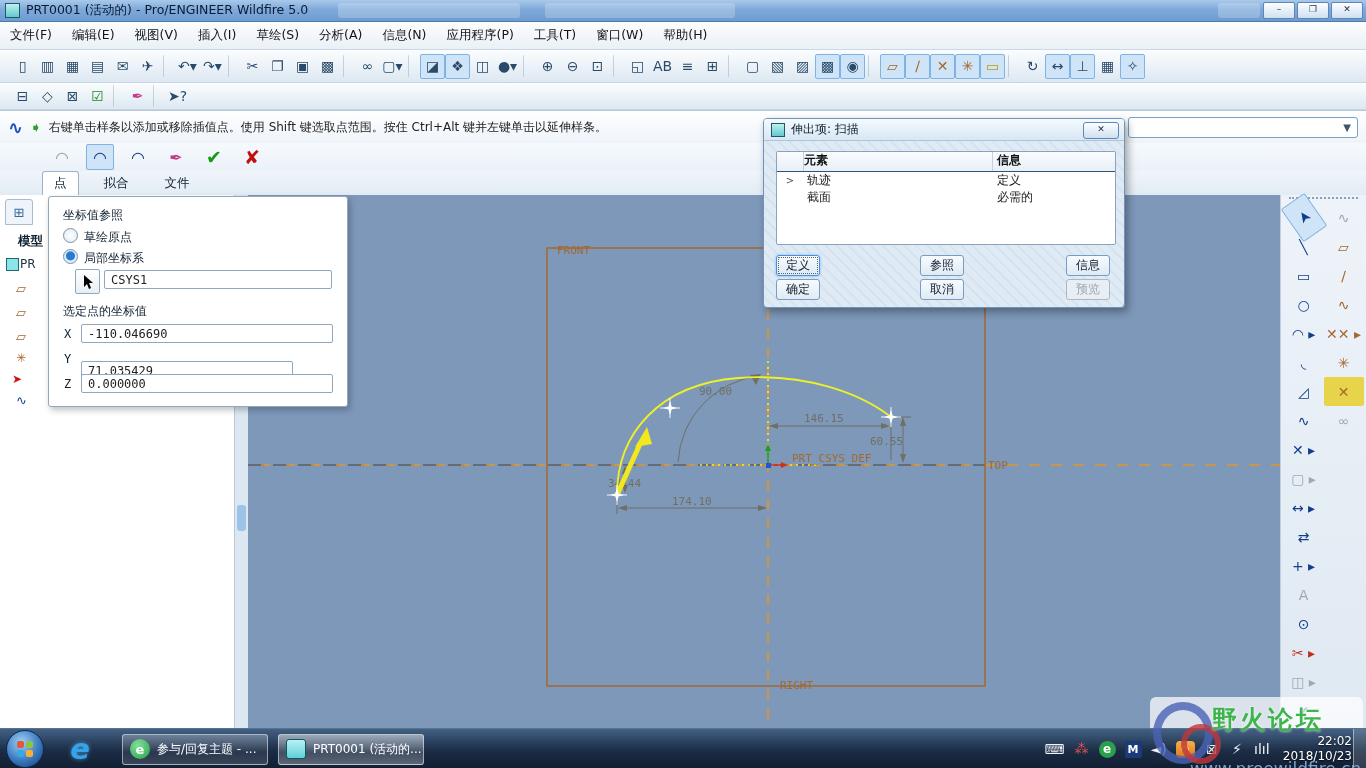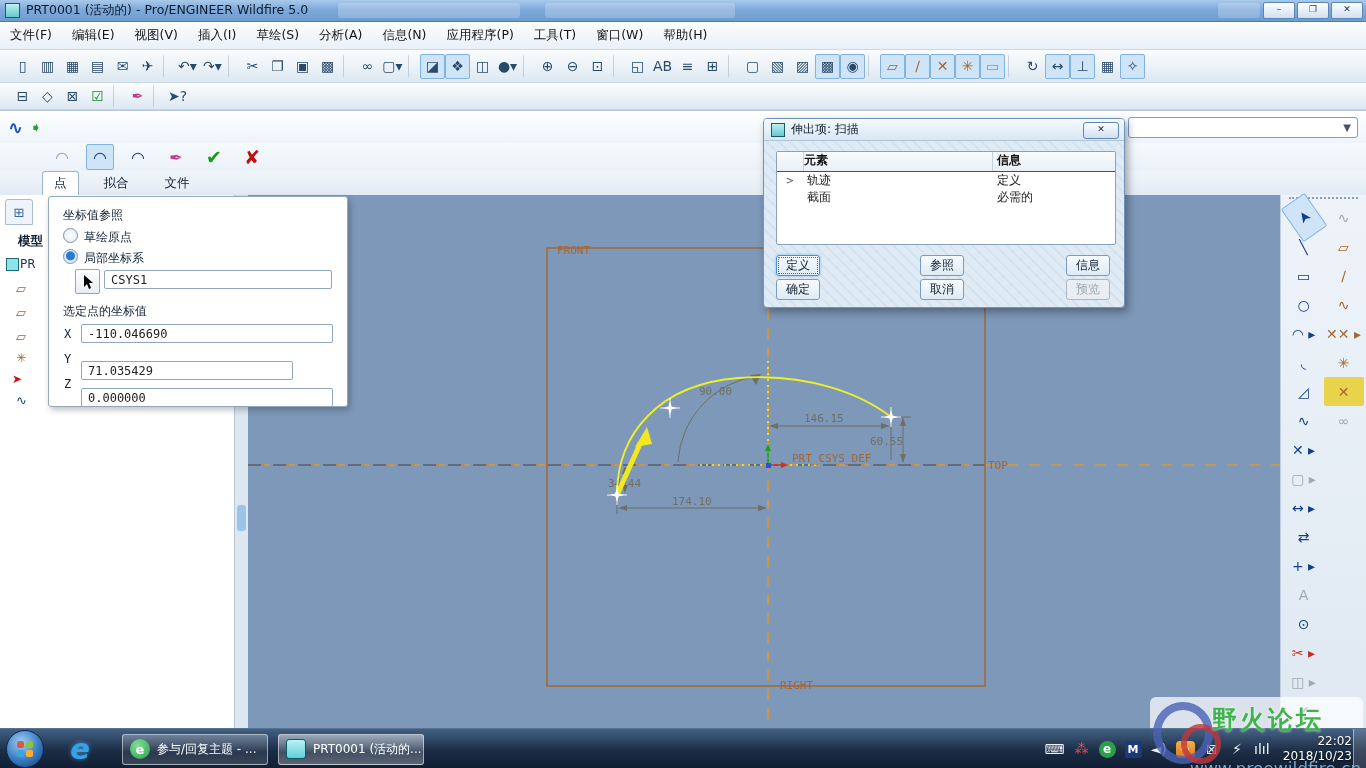--- a/index.html
+++ b/index.html
@@ -209,20 +209,21 @@
       <span class="ti green">☑</span>
       <span class="ti sep"></span>
       <span class="ti pink">✒</span>
       <span class="ti sep"></span>
       <span class="ti">➤?</span>
     </div>
 
   <div id="msgbar" class="abs">
     <span id="featicon">∿</span>
     <span id="msgarrow">➧</span>
+    <span id="msgtext">右键单击样条以添加或移除插值点。使用 Shift 键选取点范围。按住 Ctrl+Alt 键并左键单击以延伸样条。</span>
     <div id="msgcombo">
       <span></span>
       <span class="dd">▼</span>
     </div>
   </div>
 
   <div id="splinebar" class="abs">
 
   <span class="sbi gray">◠</span>
       <span class="sbi on">◠</span>
@@ -395,21 +396,21 @@
     <span class="lbl" style="left:14px;top:106px;">选定点的坐标值</span>
     <span class="lbl axlab" style="left:15px;top:130px;">X</span>
     <div class="fld" style="left:32px;top:127px;width:252px;">
         <span>-110.046690</span>
       </div>
     <span class="lbl axlab" style="left:15px;top:155px;">Y</span>
     <div class="fld" style="left:32px;top:164px;width:212px;">
         <span>71.035429</span>
       </div>
     <span class="lbl axlab" style="left:15px;top:180px;">Z</span>
-    <div class="fld" style="left:32px;top:191px;width:252px;">
+    <div class="fld" style="left:32px;top:177px;width:252px;">
         <span>0.000000</span>
       </div>
   </div>
 
   <div id="dialog" class="abs">
     <div id="dlgtitle">
       <span id="dlgico"></span>
       <span>伸出项: 扫描</span>
     </div>
     <span id="dlgclose">✕</span>

